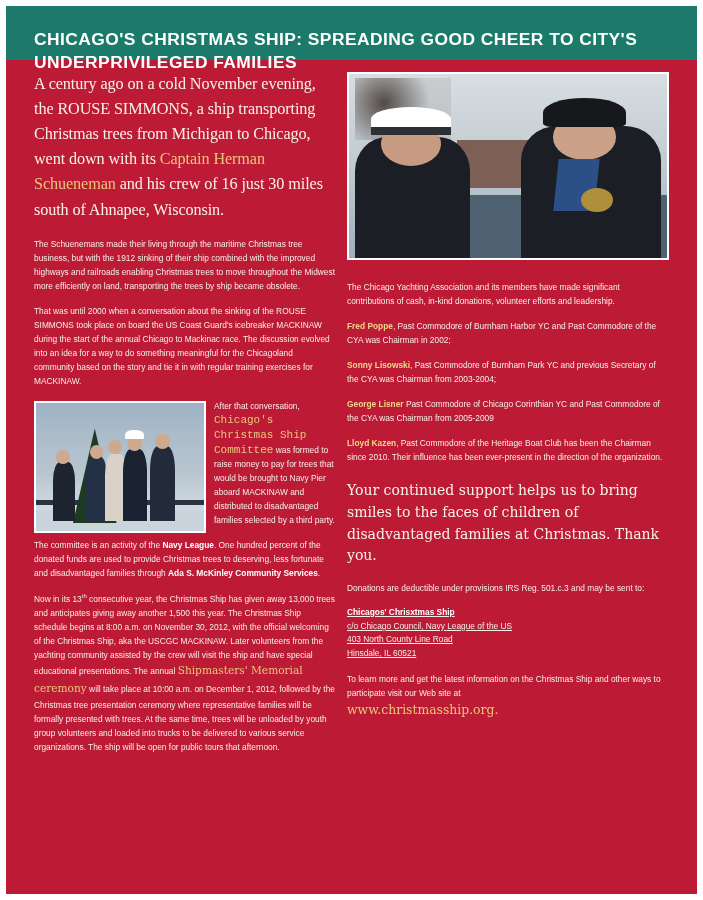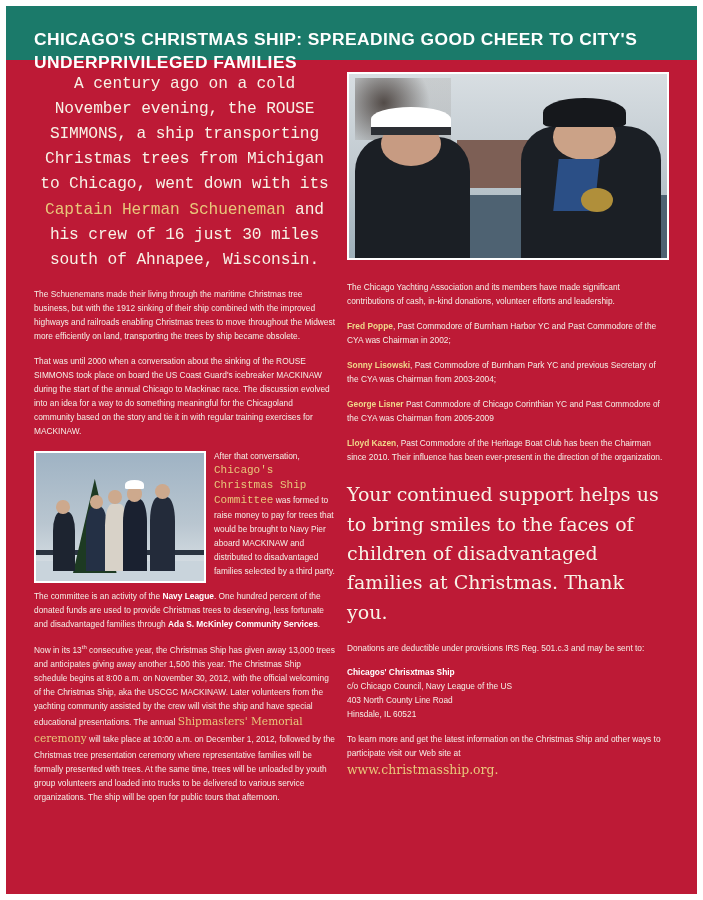--- a/index.html
+++ b/index.html
@@ -48,27 +48,26 @@
     padding-right: 12px;
     box-sizing: border-box;
   }
   .col-right {
     width: 322px;
     box-sizing: border-box;
   }
 
   
   .lede {
-    font-family: Liberation Mono, monospace;
+    font-family: Liberation Serif, serif;
     color: #f7f2e6;
     font-size: 16.2px;
     line-height: 1.55;
     margin: 12px 0 14px 0;
     letter-spacing: -0.1px;
-    text-align: center;
   }
   .gold-serif { color: #e8c77a; }
   .gold { color: #f0d78a; font-weight: bold; }
 
   
   .body-txt {
     color: #f4eee6;
     font-size: 8.35px;
     line-height: 1.68;
     margin: 0 0 11px 0;
@@ -106,32 +105,32 @@
   }
   .inline-serif-sm {
     font-family: "DejaVu Serif", "Liberation Serif", serif;
     color: #e8c77a;
     font-size: 10.6px;
   }
 
   .support {
     font-family: "DejaVu Serif", "Liberation Serif", serif;
     color: #f7f2e6;
-    font-size: 19px;
+    font-size: 14px;
     line-height: 1.55;
     margin: 16px 0 14px 0;
   }
   .url {
     font-family: "DejaVu Serif", "Liberation Serif", serif;
     color: #e8c77a;
     font-size: 12.4px;
     margin-top: 2px;
   }
   .addr { margin-bottom: 11px; }
-  .addr .line { line-height: 1.65; }
+  .addr .line { line-height: 1.65; text-decoration: underline; }
 
   
   .sky { position:absolute; inset:0; background:linear-gradient(180deg,#d8dee2 0%,#c3ccd2 45%,#9fb0ba 100%); }
   .bldg { position:absolute; left:34%; top:36%; width:36%; height:26%; background:#7d5f55; }
   .bldg2 { position:absolute; left:72%; top:38%; width:26%; height:16%; background:#95a7ae; border-radius:40% 40% 0 0;}
   .water { position:absolute; left:30%; bottom:0; right:0; height:34%; background:#4e6272; }
   .tree-branch { position:absolute; left:2%; top:2%; width:30%; height:34%; background:radial-gradient(circle at 30% 40%, rgba(60,50,45,0.85) 0%, rgba(120,110,100,0.15) 60%); }
   .person { position:absolute; bottom:0; background:#1b1f25; }
   .p1 { left:2%; width:36%; height:66%; border-radius:28% 28% 0 0; }
   .p2 { right:2%; width:44%; height:72%; border-radius:26% 26% 0 0; }

